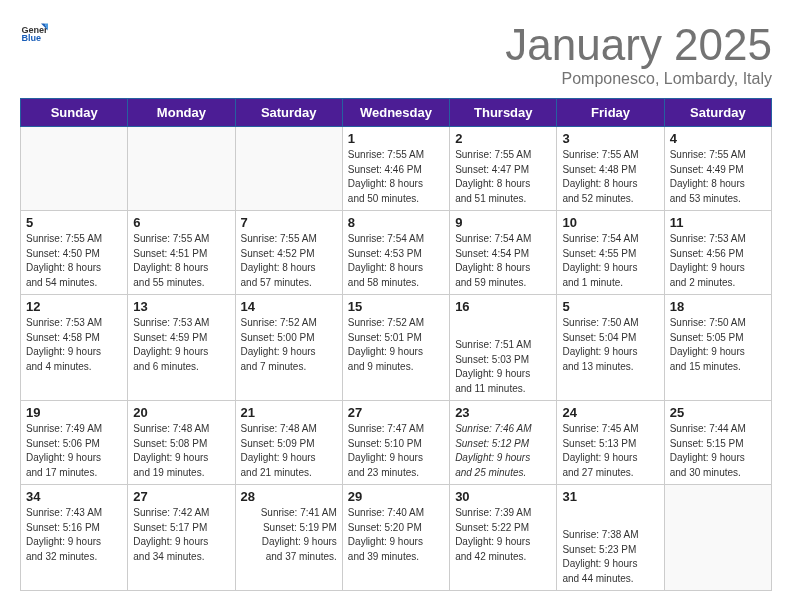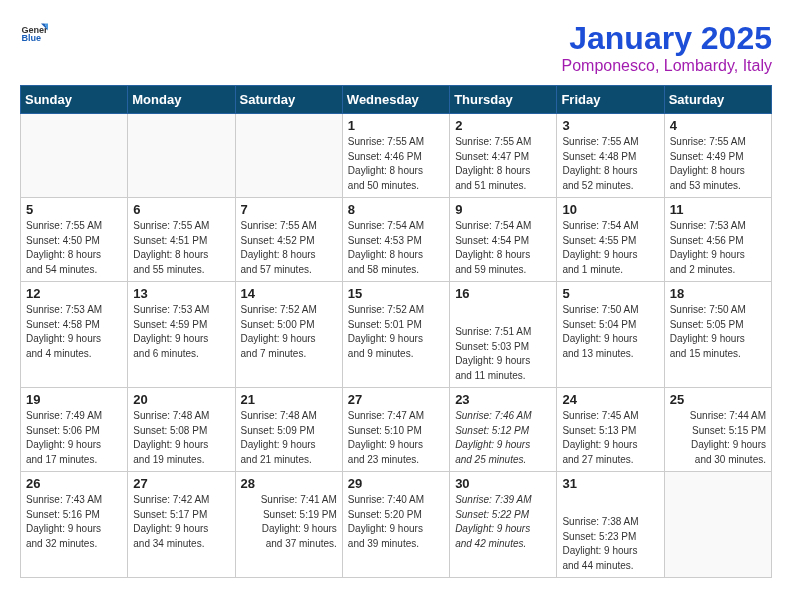--- a/index.html
+++ b/index.html
@@ -22,37 +22,37 @@
       gap: 4px;
     }
     .logo-icon {
       width: 28px;
       height: 28px;
     }
     .title-section {
       text-align: right;
     }
     .calendar-title {
-      font-size: 32px;
-      font-weight: bold;
-      color: #1d4ed8;
+      font-size: 44px;
+      font-weight: normal;
+      color: #737373;
     }
     .calendar-subtitle {
       font-size: 16px;
-      color: #a21caf;
+      color: #737373;
     }
     table {
       width: 100%;
       border-collapse: collapse;
       border: 1px solid #ccc;
     }
     th {
-      background-color: #0c4a6e;
+      background-color: #4c1d95;
       color: #fff;
-      text-align: left;
+      text-align: center;
       padding: 6px 4px;
       font-size: 13px;
       border: 1px solid #2560a0;
     }
     td {
       border: 1px solid #ccc;
       vertical-align: top;
       padding: 4px 5px;
       width: calc(100% / 7);
       min-height: 80px;
@@ -286,29 +286,29 @@
         </td>
         <td>
           <div class="day-number">24</div>
           <div class="day-info" style="white-space: pre-line;">Sunrise: 7:45 AM
 Sunset: 5:13 PM
 Daylight: 9 hours
 and 27 minutes.</div>
         </td>
         <td>
           <div class="day-number">25</div>
-          <div class="day-info" style="white-space: pre-line; text-align: right;">Sunrise: 7:44 AM
+          <div class="day-info" style="white-space: pre-line;">Sunrise: 7:44 AM
 Sunset: 5:15 PM
 Daylight: 9 hours
 and 30 minutes.</div>
         </td>
       </tr>
       <tr>
         <td>
-          <div class="day-number">26</div>
+          <div class="day-number">34</div>
           <div class="day-info" style="white-space: pre-line;">Sunrise: 7:43 AM
 Sunset: 5:16 PM
 Daylight: 9 hours
 and 32 minutes.</div>
         </td>
         <td>
           <div class="day-number">27</div>
           <div class="day-info" style="white-space: pre-line;">Sunrise: 7:42 AM
 Sunset: 5:17 PM
 Daylight: 9 hours
@@ -323,21 +323,21 @@
         </td>
         <td>
           <div class="day-number">29</div>
           <div class="day-info" style="white-space: pre-line;">Sunrise: 7:40 AM
 Sunset: 5:20 PM
 Daylight: 9 hours
 and 39 minutes.</div>
         </td>
         <td>
           <div class="day-number">30</div>
-          <div class="day-info" style="white-space: pre-line; font-style: italic;">Sunrise: 7:39 AM
+          <div class="day-info" style="white-space: pre-line;">Sunrise: 7:39 AM
 Sunset: 5:22 PM
 Daylight: 9 hours
 and 42 minutes.</div>
         </td>
         <td>
           <div class="day-number">31</div>
           <div class="day-info" style="white-space: pre-line; margin-top: 24px;">Sunrise: 7:38 AM
 Sunset: 5:23 PM
 Daylight: 9 hours
 and 44 minutes.</div>

